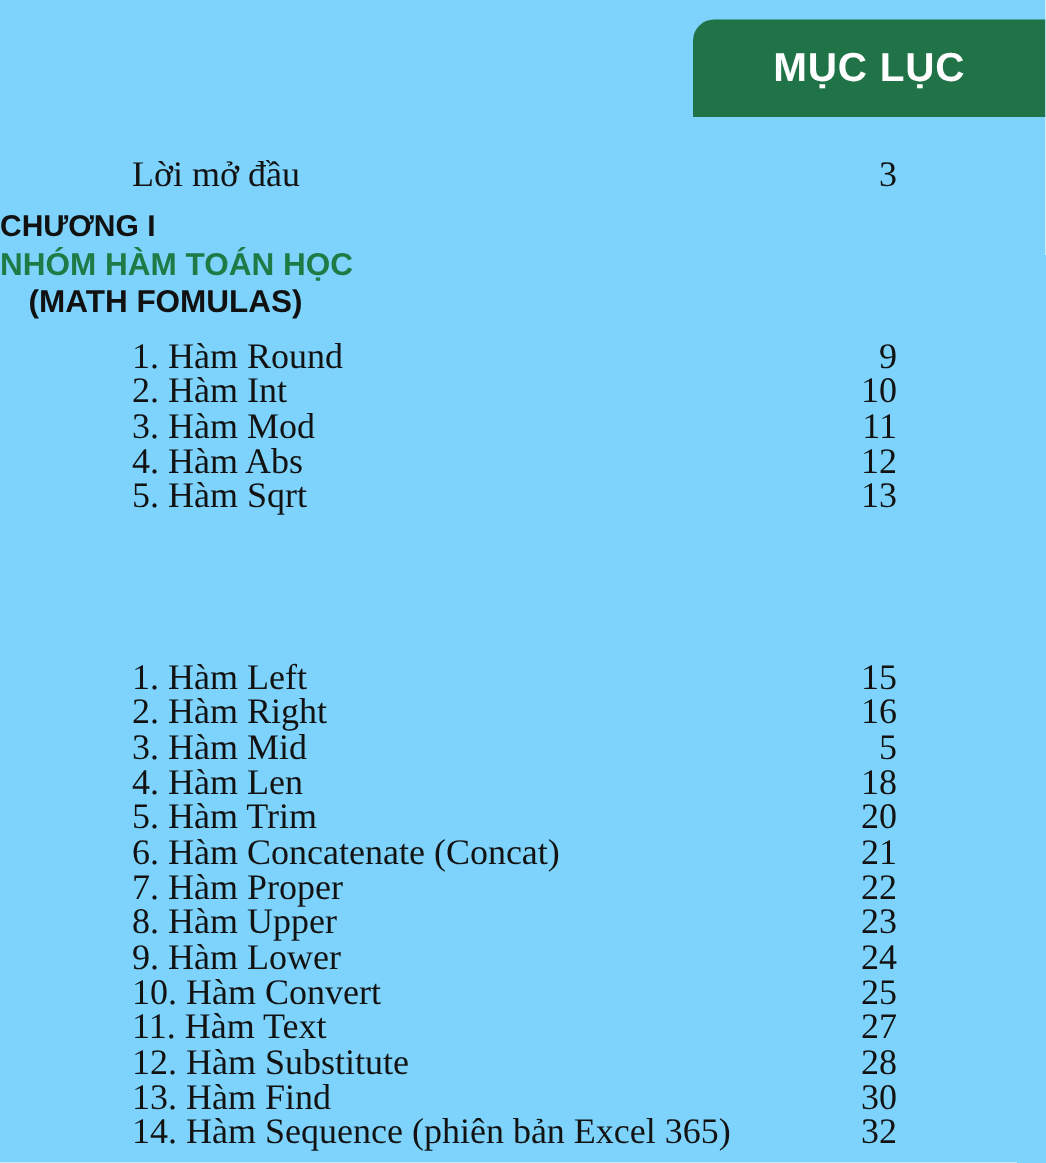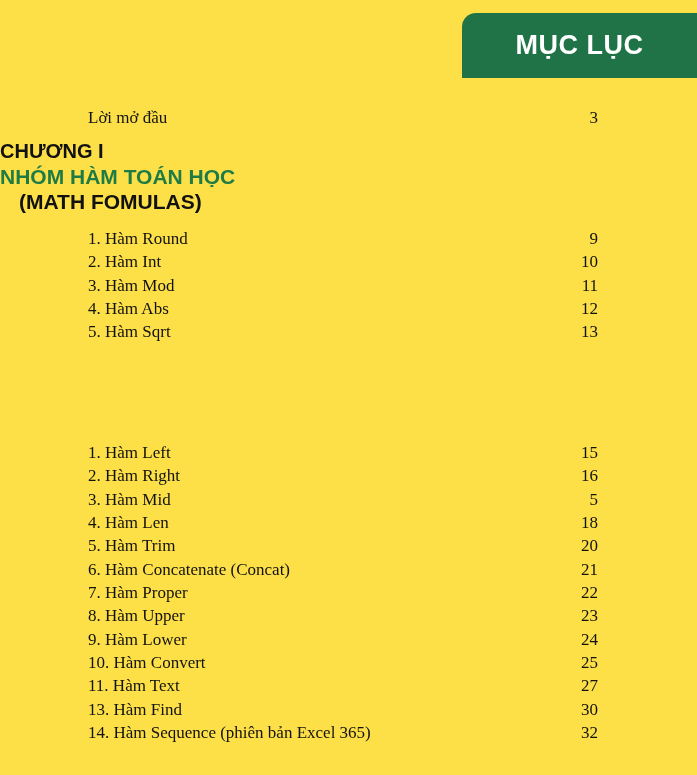--- a/index.html
+++ b/index.html
@@ -4,21 +4,21 @@
 <style>
   html, body {
     margin: 0;
     padding: 0;
     background: #ffffff;
   }
   #page {
     position: relative;
     width: 697px;
     height: 775px;
-    background: #fde047;
+    background: #7dd3fc;
     overflow: hidden;
     font-family: "Liberation Serif", "DejaVu Serif", serif;
     color: #121212;
   }
 
   
   .banner {
     position: absolute;
     top: 13px;
     left: 462px;
@@ -45,21 +45,21 @@
     right: 99px;
   }
   .rows-intro   { top: 106px; }
   .rows-ch1     { top: 227px; }
   .rows-ch2     { top: 441px; }
   .row {
     display: flex;
     justify-content: space-between;
     align-items: flex-end;
     line-height: 23.35px;
-    font-size: 17px;
+    font-size: 24px;
   }
   .row .pageno { text-align: right; }
 
   
   .chapter-head {
     position: absolute;
     left: 0;
     width: 100%;
     text-align: left;
     font-family: "Liberation Sans", "DejaVu Sans", sans-serif;
@@ -169,20 +169,24 @@
     </div>
     <div class="row">
       <span class="label">10. Hàm Convert</span>
       <span class="pageno">25</span>
     </div>
     <div class="row">
       <span class="label">11. Hàm Text</span>
       <span class="pageno">27</span>
     </div>
     <div class="row">
+      <span class="label">12. Hàm Substitute</span>
+      <span class="pageno">28</span>
+    </div>
+    <div class="row">
       <span class="label">13. Hàm Find</span>
       <span class="pageno">30</span>
     </div>
     <div class="row">
       <span class="label">14. Hàm Sequence (phiên bản Excel 365)</span>
       <span class="pageno">32</span>
     </div>
   </div>
 
 </div>

